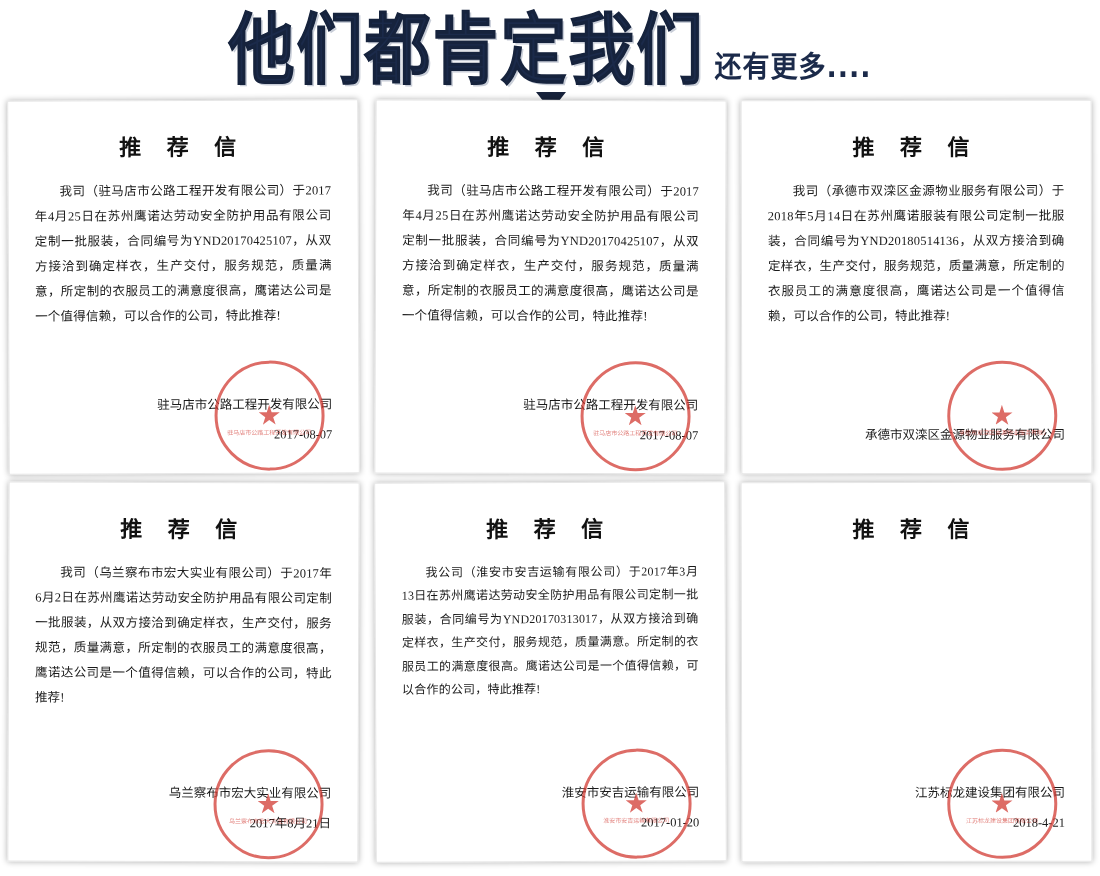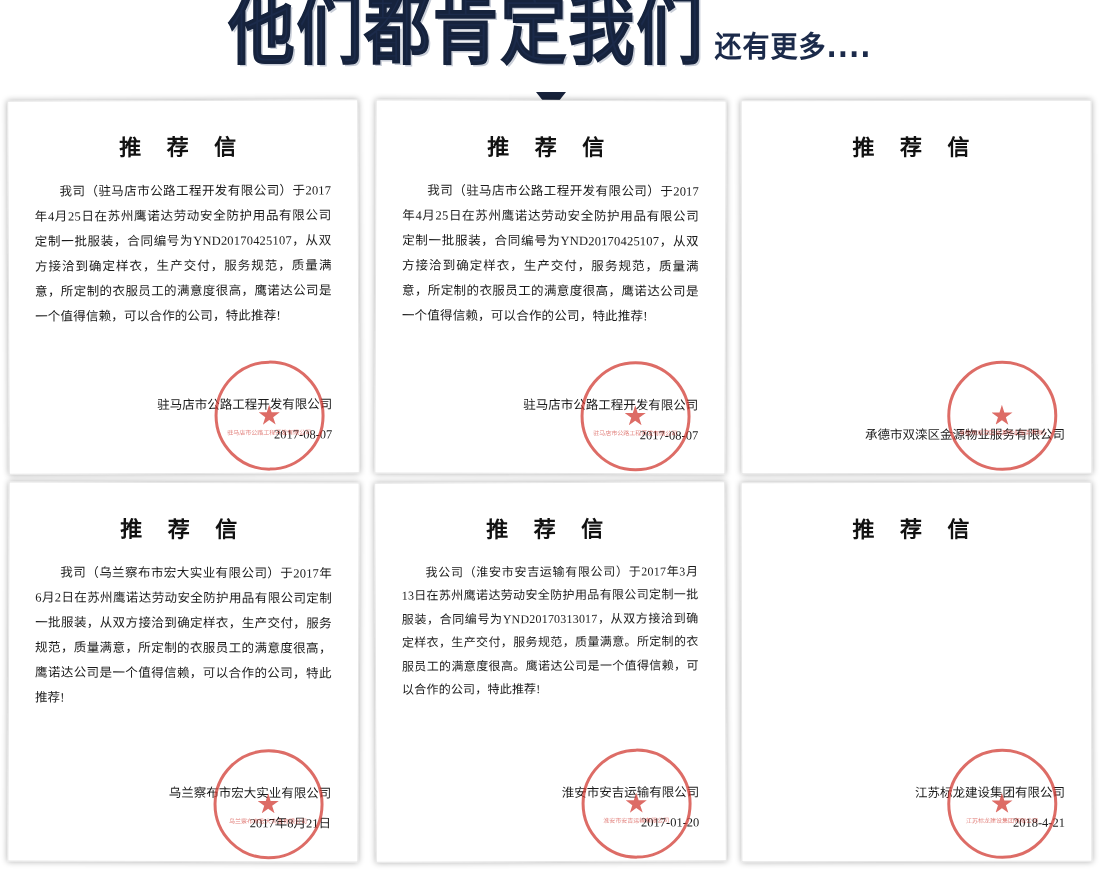--- a/index.html
+++ b/index.html
@@ -18,21 +18,21 @@
   .header{
     position:relative;
     height:96px;
     text-align:center;
   }
   .header-inner{
     display:flex;
     align-items:flex-end;
     justify-content:center;
     gap:10px;
-    padding-top:4px;
+    padding-top:24px;
   }
   .head-title{
     font-family:"DejaVu Sans","Liberation Sans",sans-serif;
     font-weight:bold;
     font-size:66px;
     line-height:1;
     letter-spacing:2px;
     color:#1b2a4a;
     -webkit-text-stroke:1px #16233d;
     text-shadow:2px 2px 0 #c9ced8;
@@ -190,20 +190,21 @@
         </div>
         <div class="stamp">
           <div class="stamp-inner-line" style="font-size:6px;opacity:.85;overflow:hidden;width:86px;text-align:center;">驻马店市公路工程开发有限公司</div>
         </div>
       </div>
     </div>
 
     <div class="cell">
       <div class="letter tilt-c">
         <div class="l-title">推 荐 信</div>
+        <div class="l-body">我司（承德市双滦区金源物业服务有限公司）于2018年5月14日在苏州鹰诺服装有限公司定制一批服装，合同编号为YND20180514136，从双方接洽到确定样衣，生产交付，服务规范，质量满意，所定制的衣服员工的满意度很高，鹰诺达公司是一个值得信赖，可以合作的公司，特此推荐!</div>
         <div class="l-sign">
           <span class="org">承德市双滦区金源物业服务有限公司</span>
         </div>
         <div class="stamp">
           <div class="stamp-inner-line" style="font-size:6px;opacity:.85;overflow:hidden;width:86px;text-align:center;">承德市双滦区金源物业服务有限公司</div>
         </div>
       </div>
     </div>
 
     <div class="cell">

